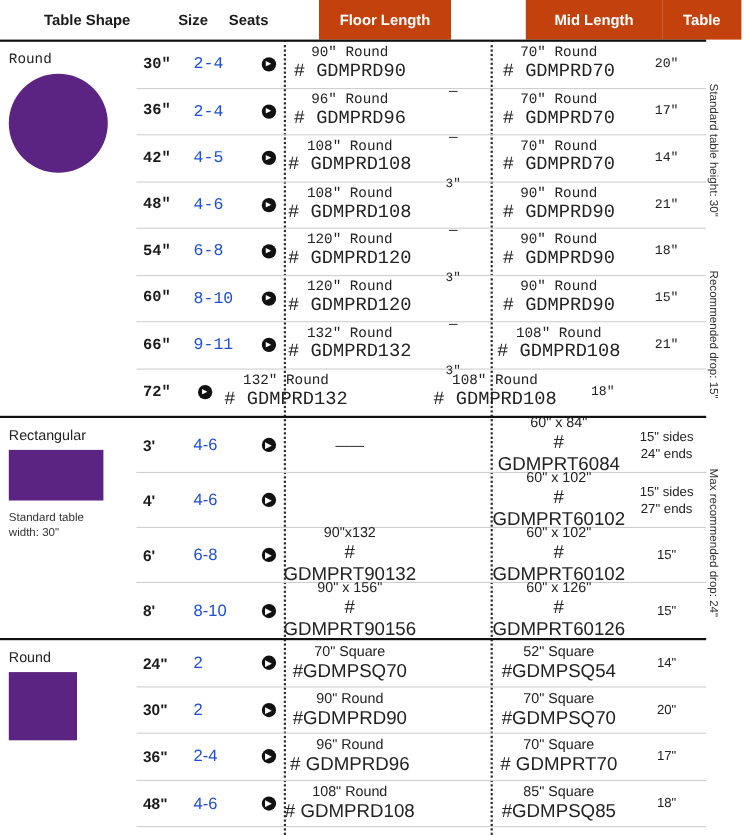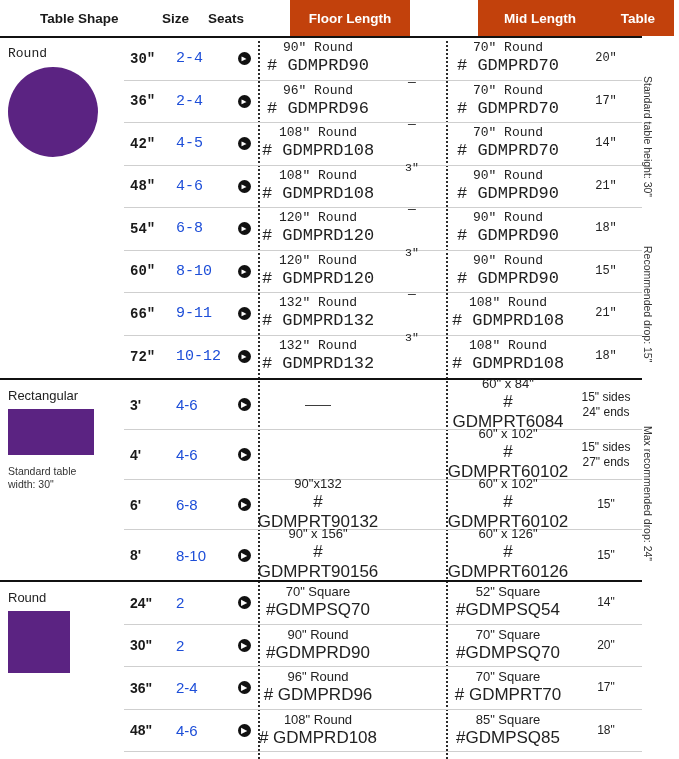--- a/index.html
+++ b/index.html
@@ -387,23 +387,20 @@
                 <span class="spec-main">108" Round</span>
                 <span class="spec-sub"># GDMPRD108</span>
               </div>
               <div class="cell center c-drop">
                 <span class="drop-txt" style="white-space: pre-line;">21"</span>
               </div>
             </div>
             <div class="row last-in-group" style="height: 42.5px;">
               <div class="cell c-size">
                 <span class="size-txt">72"</span>
-              </div>
-              <div class="cell c-seats">
-                <span class="seats-txt">10-12</span>
               </div>
               <div class="cell center c-arrow">
                 <span class="arrow-btn">▶</span>
               </div>
               <div class="cell center c-floor">
                 <span class="spec-main">132" Round</span>
                 <span class="spec-sub"># GDMPRD132</span>
               </div>
               <div class="cell center c-puddle">
                 <span class="dash">—</span>

